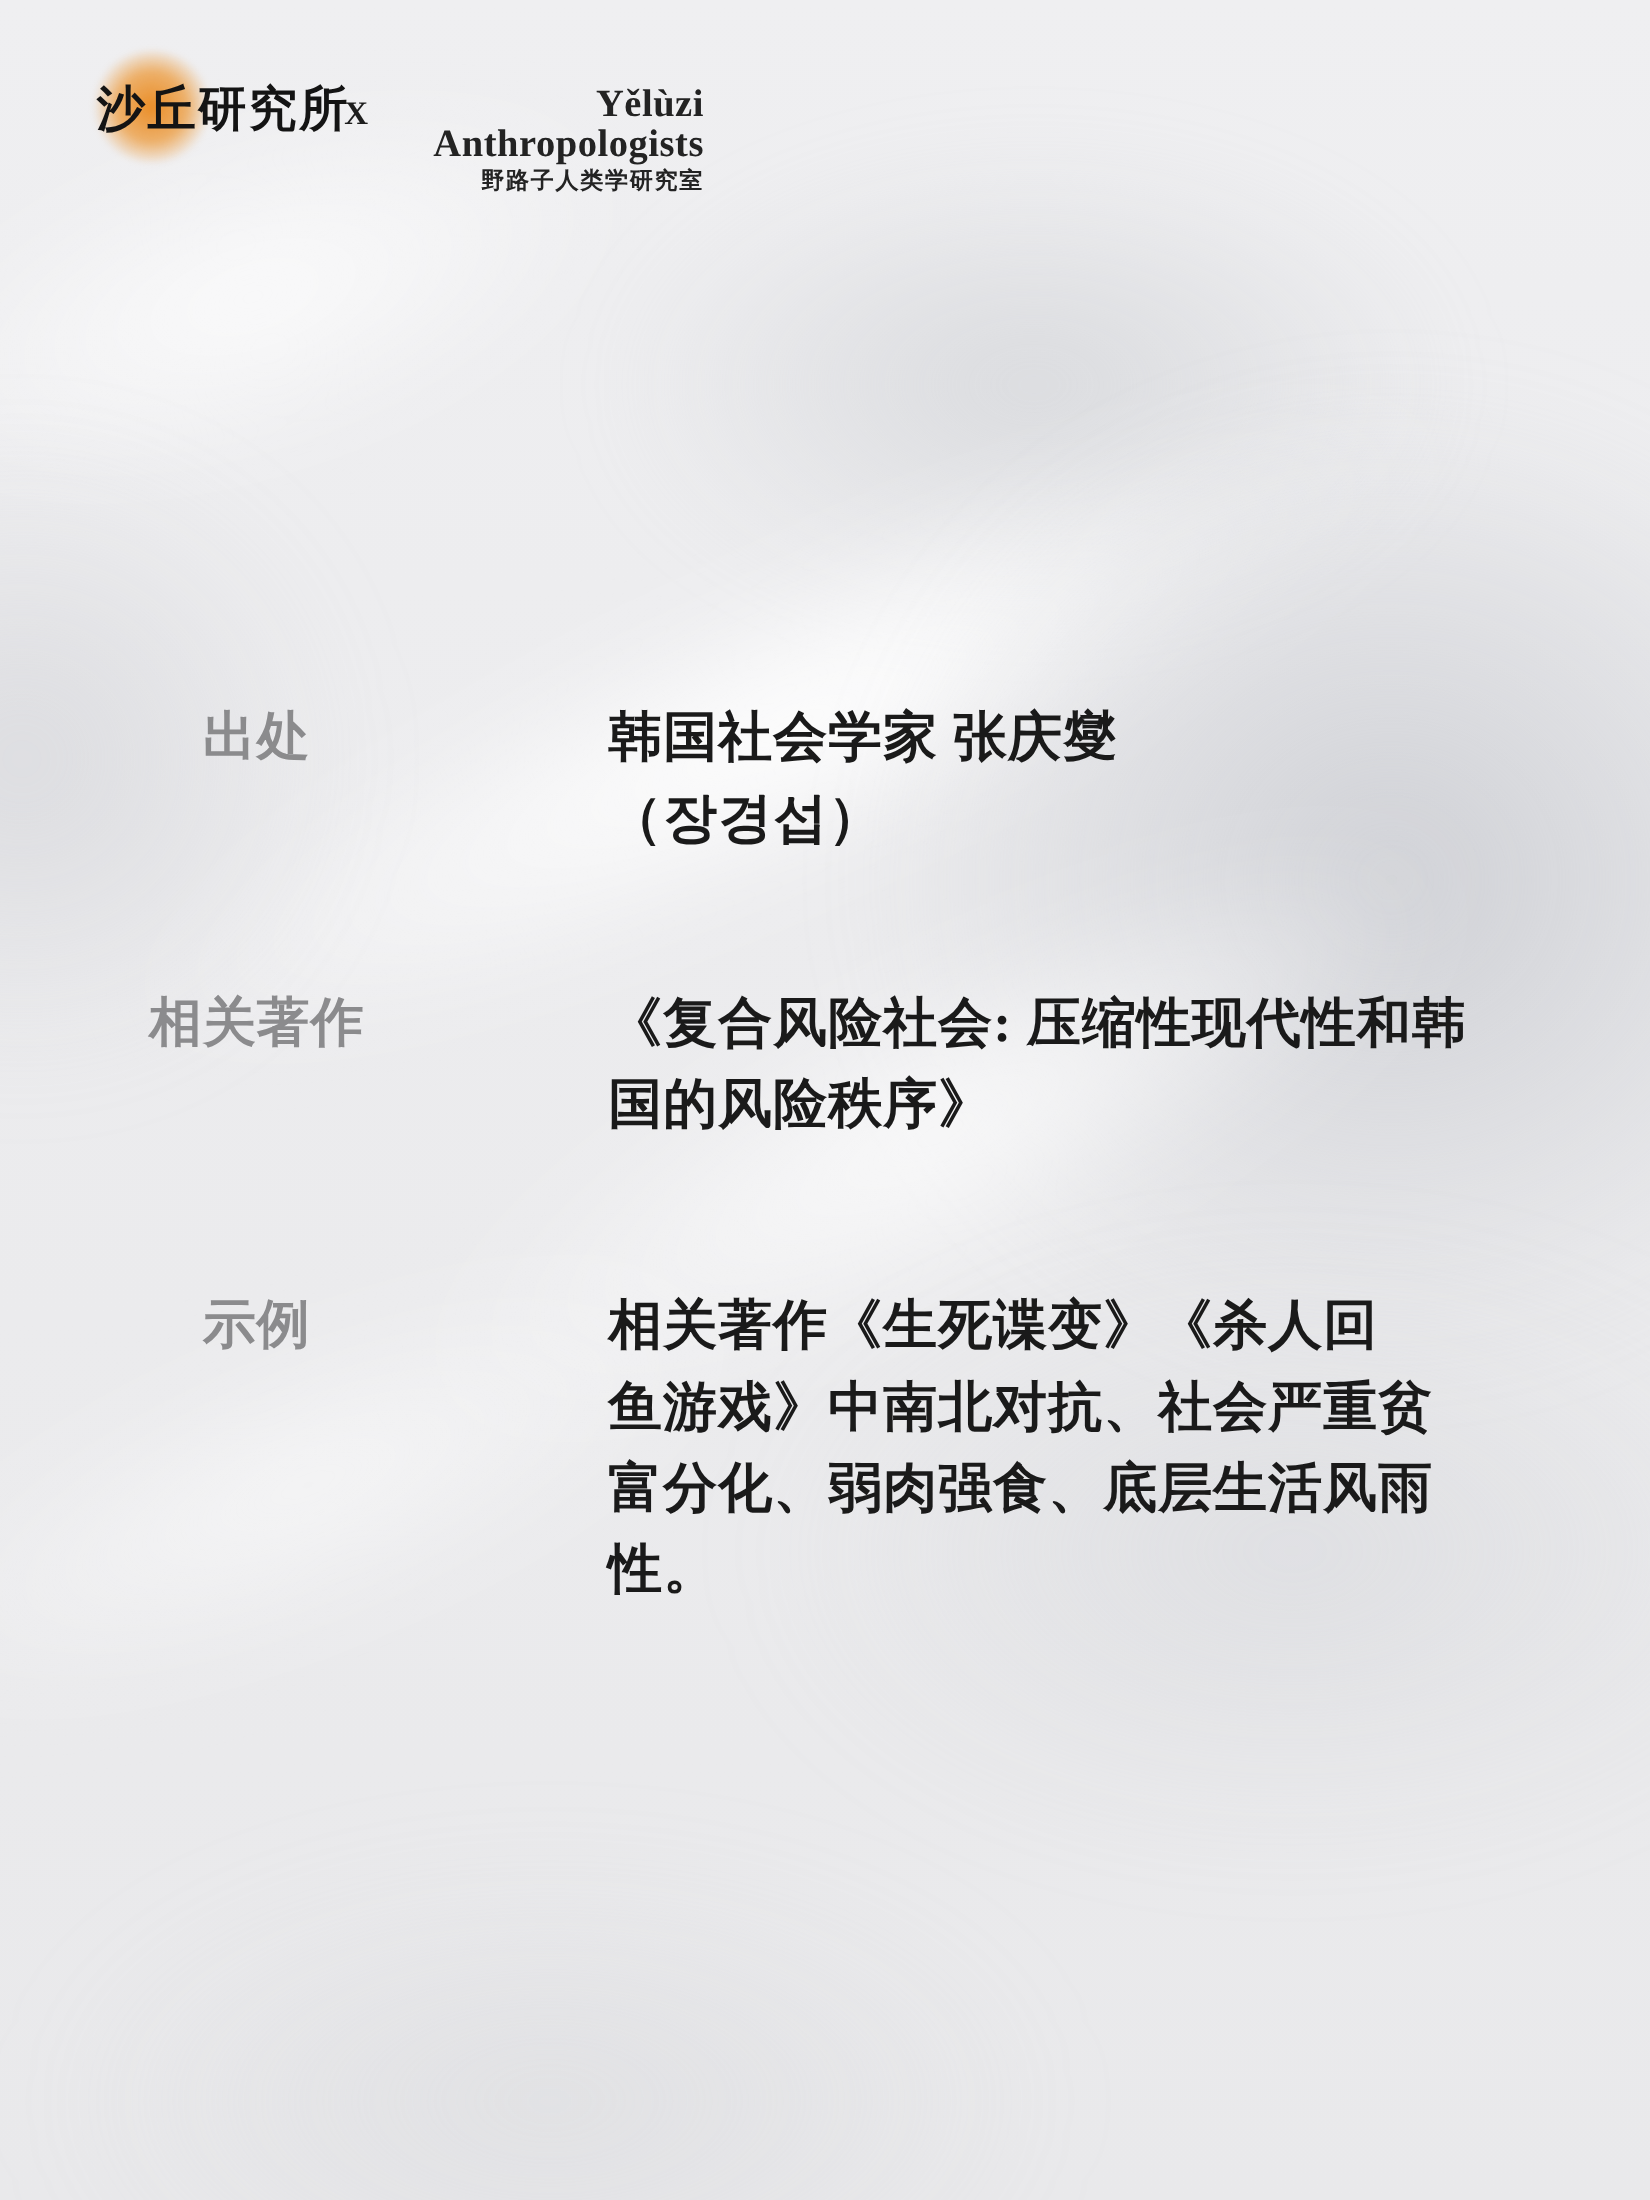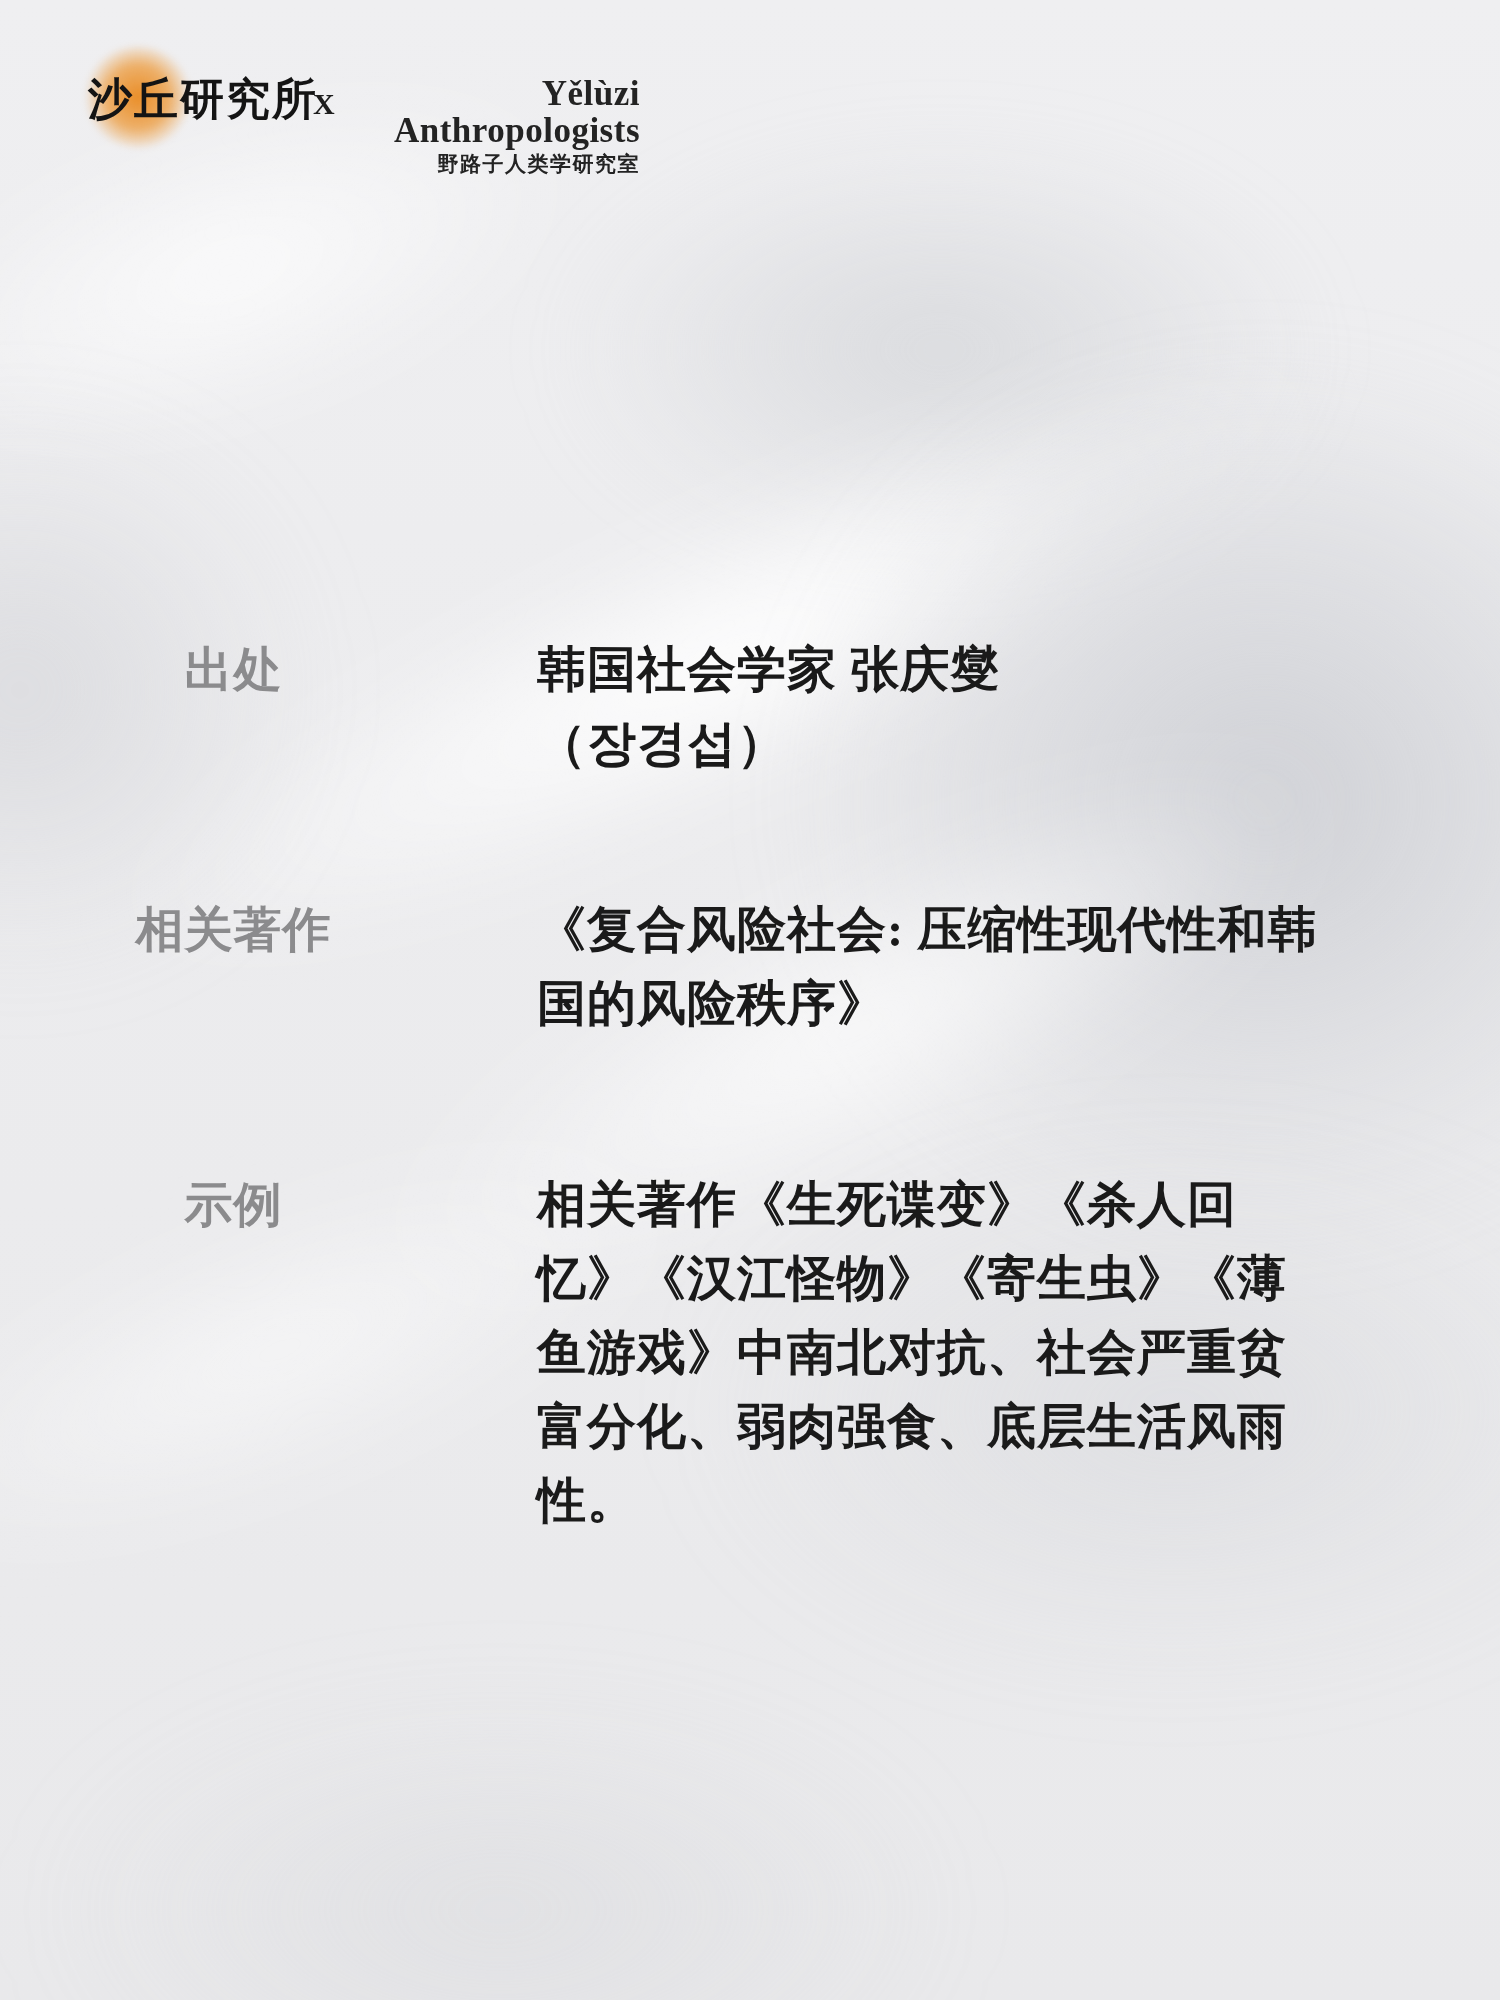--- a/index.html
+++ b/index.html
@@ -54,21 +54,21 @@
   
   .row{position:absolute;left:0;width:1500px;}
   .row-出处{top:633px;}
   .row-著作{top:893px;}
   .row-示例{top:1168px;}
   .row-label{
     position:absolute;left:0;top:0;width:467px;text-align:center;
     font-size:48px;font-weight:600;letter-spacing:1px;color:#8b8b8d;line-height:74px;
   }
   .row-content{
-    position:absolute;left:537px;top:0;width:820px;
+    position:absolute;left:553px;top:0;width:820px;
     font-size:49px;font-weight:700;letter-spacing:1px;color:#1a1a1a;line-height:74px;
   }
   .row-content .line{height:74px;white-space:nowrap;}
 </style>
 </head>
 <body>
 
 <div class="canvas">
 
   <div>
@@ -106,20 +106,19 @@
     <div class="row-content">
       <div class="line">《复合风险社会: 压缩性现代性和韩</div>
       <div class="line">国的风险秩序》</div>
     </div>
   </div>
 
   <div class="row row-示例">
     <div class="row-label">示例</div>
     <div class="row-content">
       <div class="line">相关著作《生死谍变》《杀人回</div>
-      <div class="line">忆》《汉江怪物》《寄生虫》《薄</div>
       <div class="line">鱼游戏》中南北对抗、社会严重贫</div>
       <div class="line">富分化、弱肉强食、底层生活风雨</div>
       <div class="line">性。</div>
     </div>
   </div>
 
 </div>
 
 </body></html>

